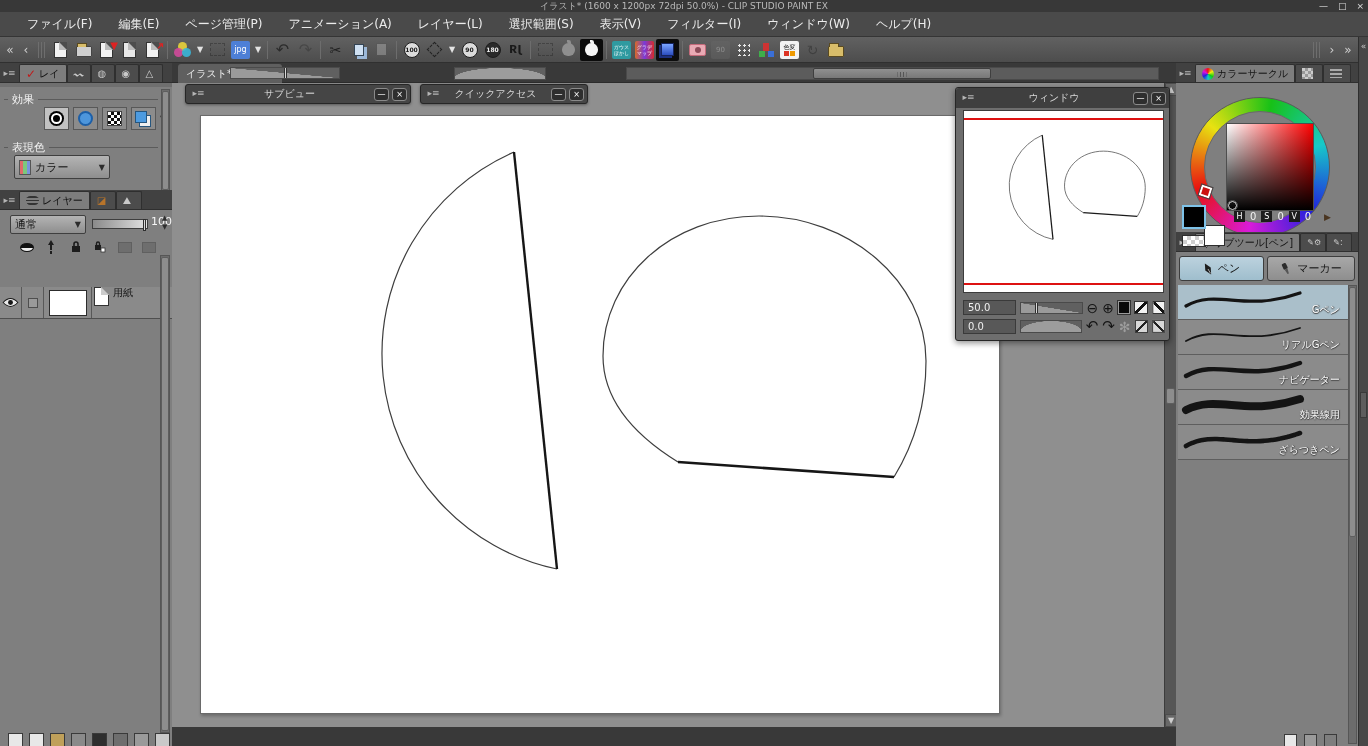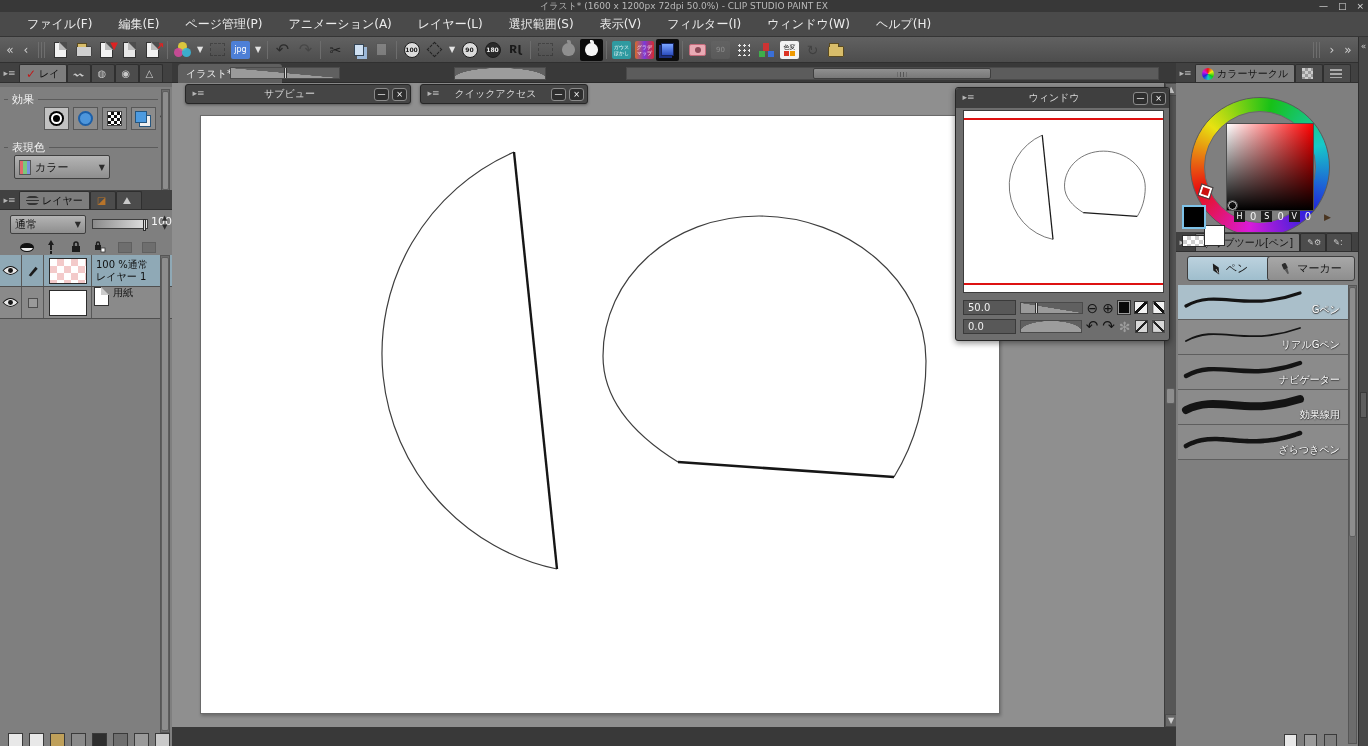--- a/index.html
+++ b/index.html
@@ -443,40 +443,20 @@
             </svg>
         </span>
         <span class="lri" style="opacity:.4">
             <i style="width:14px;height:11px;background:#555;border:1px solid #333"></i>
           </span>
         <span class="lri" style="opacity:.4">
             <i style="width:14px;height:11px;background:#555;border:1px solid #333"></i>
           </span>
       </div>
 
-      <div class="layerrow sel abs" style="left:0;top:45px;width:172px;height:32px">
-        <div class="lcell" style="width:22px">
-          <svg width="17" height="11" viewBox="0 0 18 12">
-              <path d="M1,6 Q9,-2.5 17,6 Q9,14.5 1,6 Z" fill="#e9e9e9" stroke="#161616" stroke-width="1.1"></path>
-              <circle cx="9" cy="6" r="2.7" fill="#161616"></circle>
-            </svg>
-        </div>
-        <div class="lcell" style="width:22px">
-          <svg width="12" height="12" viewBox="0 0 14 14">
-              <path d="M2,12 L10,2 L12.5,4.5 L4.5,13.5 Z" fill="#1b1b1b"></path>
-            </svg>
-        </div>
-        <div class="lcell" style="width:48px">
-          <span class="thumb pinkcheck" style="width:38px;height:26px"></span>
-        </div>
-        <div style="flex:1;display:flex;flex-direction:column;justify-content:center;padding-left:4px">
-          <span class="ltext">100 %通常</span>
-          <span class="ltext">レイヤー 1</span>
-        </div>
-      </div>
       <div class="layerrow abs" style="left:0;top:77px;width:172px;height:32px">
         <div class="lcell" style="width:22px">
           <svg width="17" height="11" viewBox="0 0 18 12">
               <path d="M1,6 Q9,-2.5 17,6 Q9,14.5 1,6 Z" fill="#e9e9e9" stroke="#161616" stroke-width="1.1"></path>
               <circle cx="9" cy="6" r="2.7" fill="#161616"></circle>
             </svg>
         </div>
         <div class="lcell" style="width:22px">
           <span style="width:10px;height:10px;border:1px solid #4e4e4e;background:#9a9a9a"></span>
         </div>
@@ -650,21 +630,21 @@
         <span>サブツール[ペン]</span>
       </div>
       <div class="ptab" style="width:26px">
           <span style="font-size:8px">✎⚙</span>
         </div>
       <div class="ptab" style="width:26px">
           <span style="font-size:8px">✎:</span>
         </div>
     </div>
     <div class="pcontent abs" style="left:0;top:189px;width:182px;height:494px">
-      <div class="grouptab sel abs" style="left:11px;top:4px;width:85px">
+      <div class="grouptab sel abs" style="left:3px;top:4px;width:85px">
         <svg width="10" height="14" viewBox="0 0 16 22" style="transform:rotate(-30deg)">
             <path d="M8,1 L13,11 L8,21 L3,11 Z" fill="#1d1d1d"></path>
             <line x1="8" y1="11" x2="8" y2="19" stroke="#eee"></line>
           </svg>
         <span>ペン</span>
       </div>
       <div class="grouptab abs" style="left:91px;top:4px;width:88px">
         <svg width="12" height="14" viewBox="0 0 16 18" style="transform:rotate(-25deg)">
             <rect x="5" y="1" width="6" height="8" rx="1.5" fill="#2c2c2c"></rect>
             <path d="M6,9 L10,9 L9,16 L7,16 Z" fill="#555"></path>

